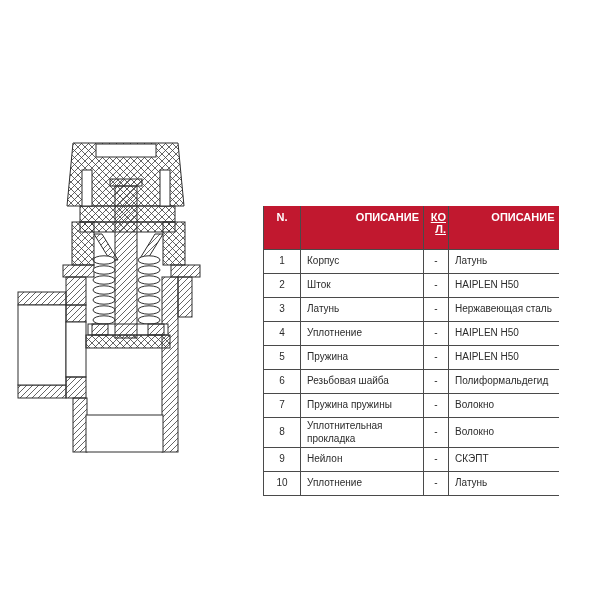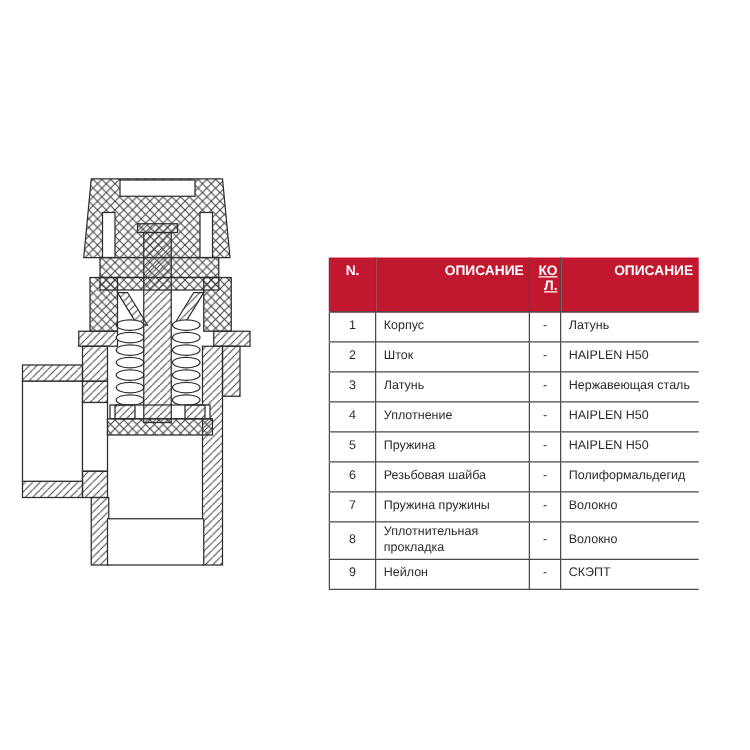--- a/index.html
+++ b/index.html
@@ -189,14 +189,20 @@
       <td class="v">Уплотнительная прокладка</td>
       <td class="c-qty v">-</td>
       <td>Волокно</td>
     </tr>
     <tr>
       <td class="c-n v">9</td>
       <td class="v">Нейлон</td>
       <td class="c-qty v">-</td>
       <td>СКЭПТ</td>
     </tr>
+    <tr>
+      <td class="c-n v">10</td>
+      <td class="v">Уплотнение</td>
+      <td class="c-qty v">-</td>
+      <td>Латунь</td>
+    </tr>
   </tbody>
 </table>
 
 </body></html>

